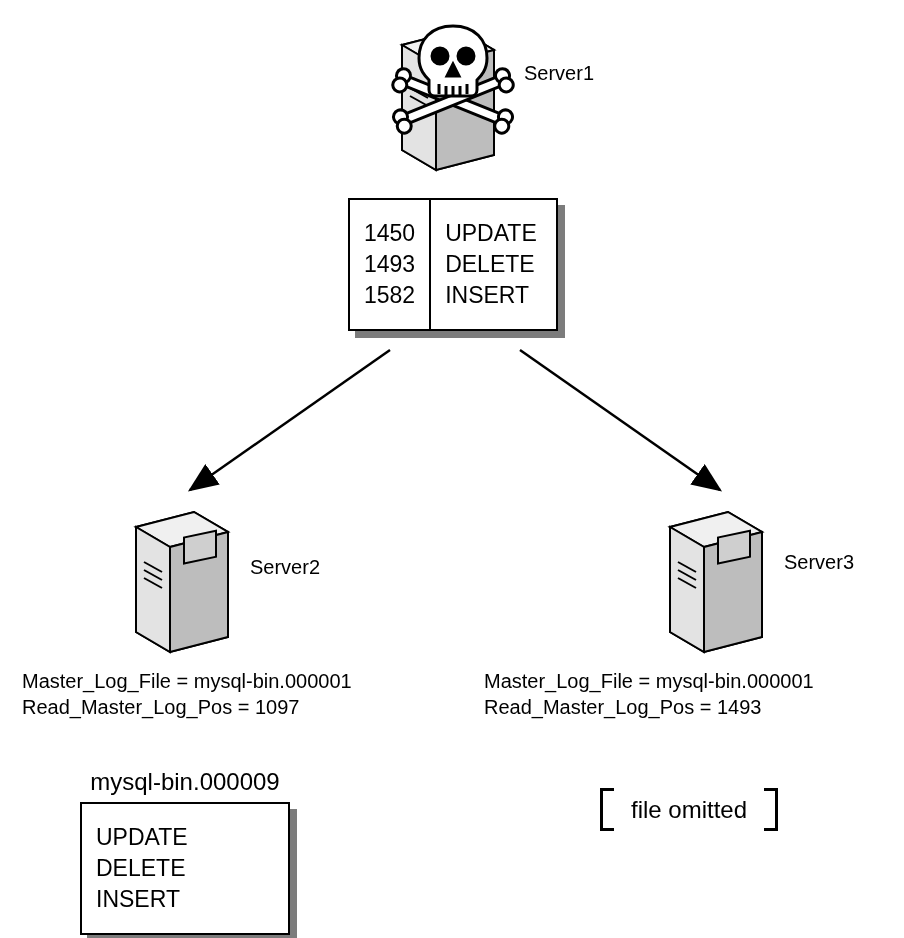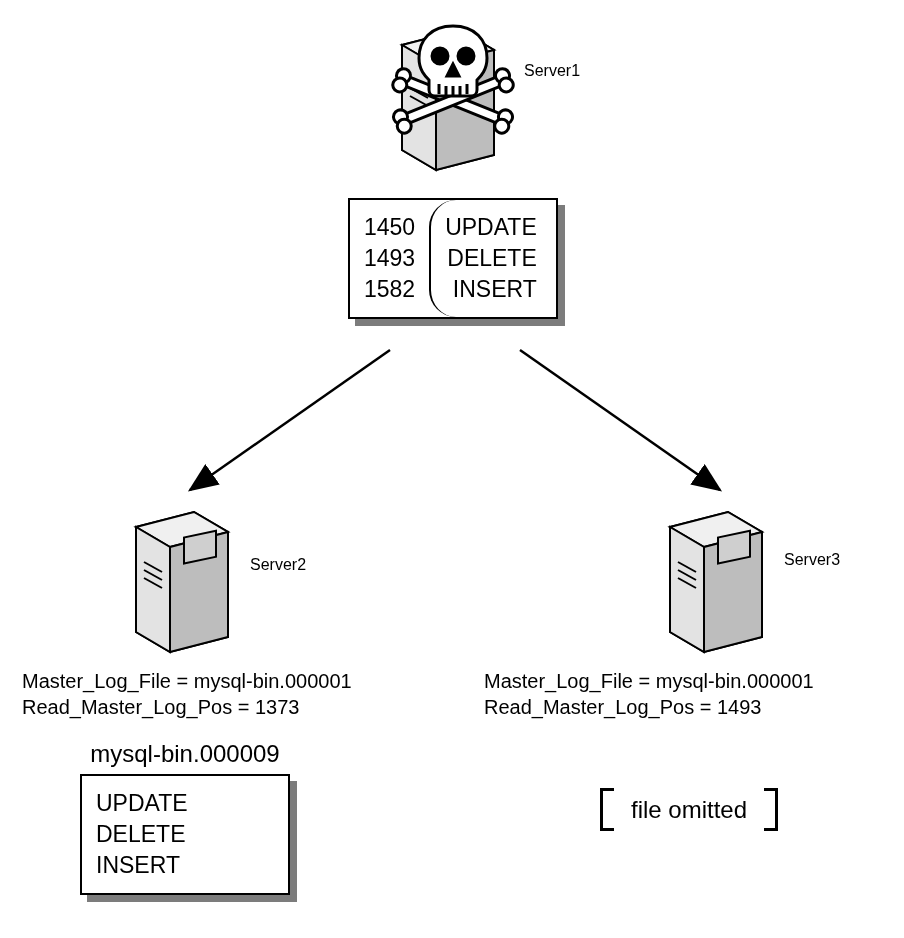--- a/index.html
+++ b/index.html
@@ -14,21 +14,21 @@
     position: relative;
     overflow: hidden;
   }
   .diagram {
     position: relative;
     width: 904px;
     height: 938px;
   }
   .label {
     position: absolute;
-    font-size: 16px;
+    font-size: 20px;
     white-space: nowrap;
   }
   .server {
     position: absolute;
   }
   .binlog-table {
     position: absolute;
     font-size: 23px;
   }
   .binlog-title {
@@ -37,27 +37,25 @@
     font-size: 24px;
   }
   .binlog-box {
     border: 2.5px solid #000;
     background: #fff;
     display: flex;
     position: relative;
     box-shadow: 7px 7px 0 0 #7c7c7c;
   }
   .binlog-col {
-    padding: 12px 14px;
+    padding: 18px 14px;
     line-height: 1.35;
-    border-radius: 27px;
   }
   .binlog-col + .binlog-col {
     border-left: 2.5px solid #000;
-    text-align: right;
   }
   .status {
     position: absolute;
     font-size: 20px;
     text-align: left;
     line-height: 1.3;
     white-space: nowrap;
   }
   .bracket-note {
     position: absolute;
@@ -172,24 +170,24 @@
         <line x1="28" y1="78" x2="46" y2="88"></line>
         <line x1="28" y1="86" x2="46" y2="96"></line>
         <rect x="68" y="60" width="32" height="26" fill="#cfcfcf" transform="skewY(-12)"></rect>
       </g>
     </svg>
   </div>
   <div class="label" style="left:250px; top:556px;">Server2</div>
 
   <div class="status" style="left:22px; top:668px;">
     <div>Master_Log_File = mysql-bin.000001</div>
-    <div>Read_Master_Log_Pos = 1373</div>
-  </div>
-
-  <div class="binlog-table" style="left:80px; top:740px; width:210px;">
+    <div>Read_Master_Log_Pos = 1097</div>
+  </div>
+
+  <div class="binlog-table" style="left:80px; top:768px; width:210px;">
     <div class="binlog-title">mysql-bin.000009</div>
     <div class="binlog-box">
       <div class="binlog-col">
         <div>UPDATE</div>
         <div>DELETE</div>
         <div>INSERT</div>
       </div>
     </div>
   </div>
 

